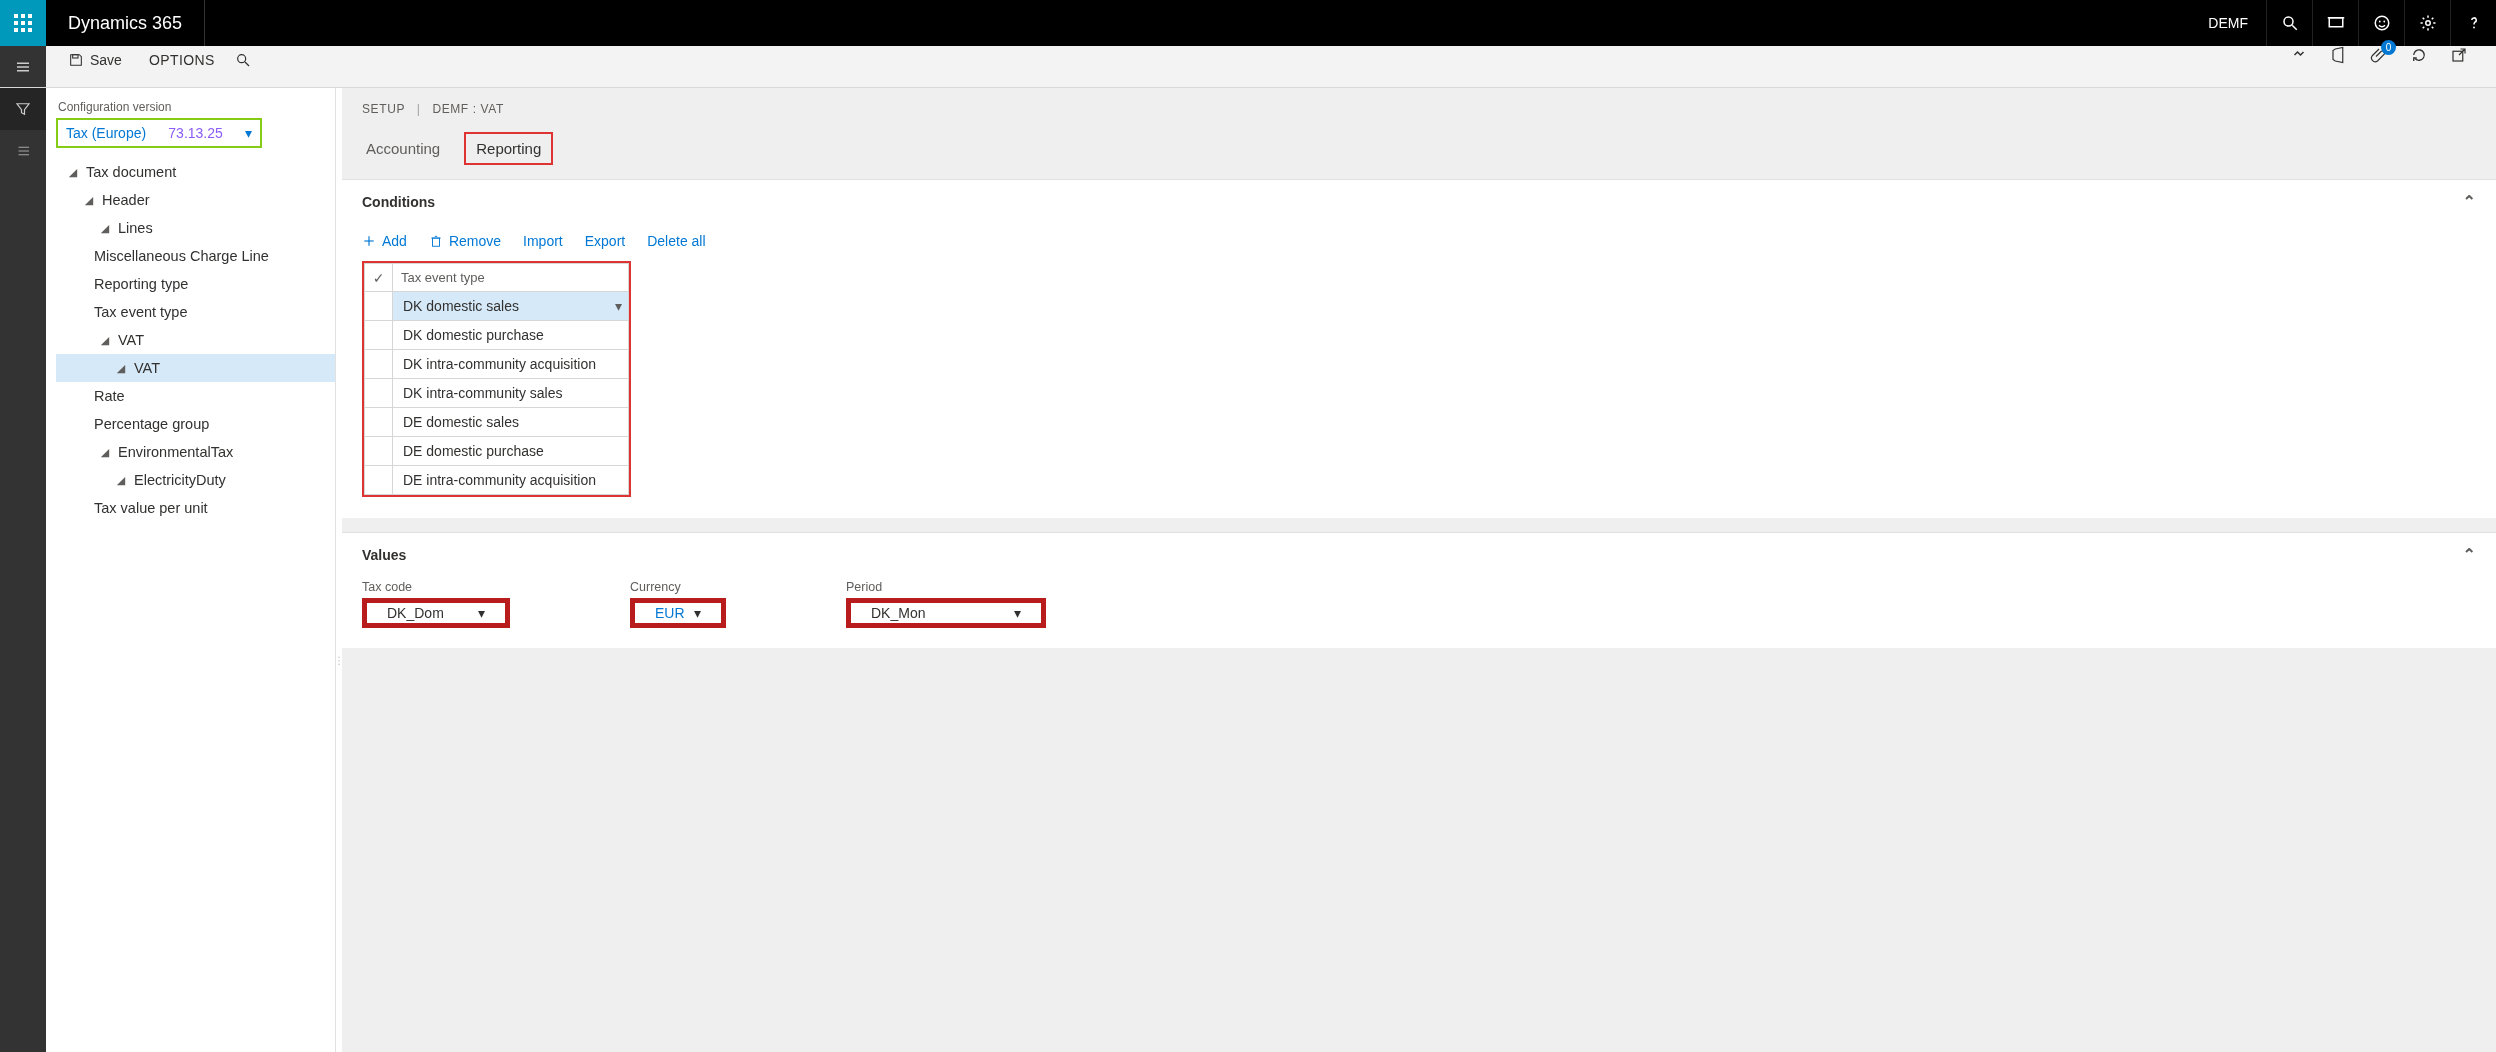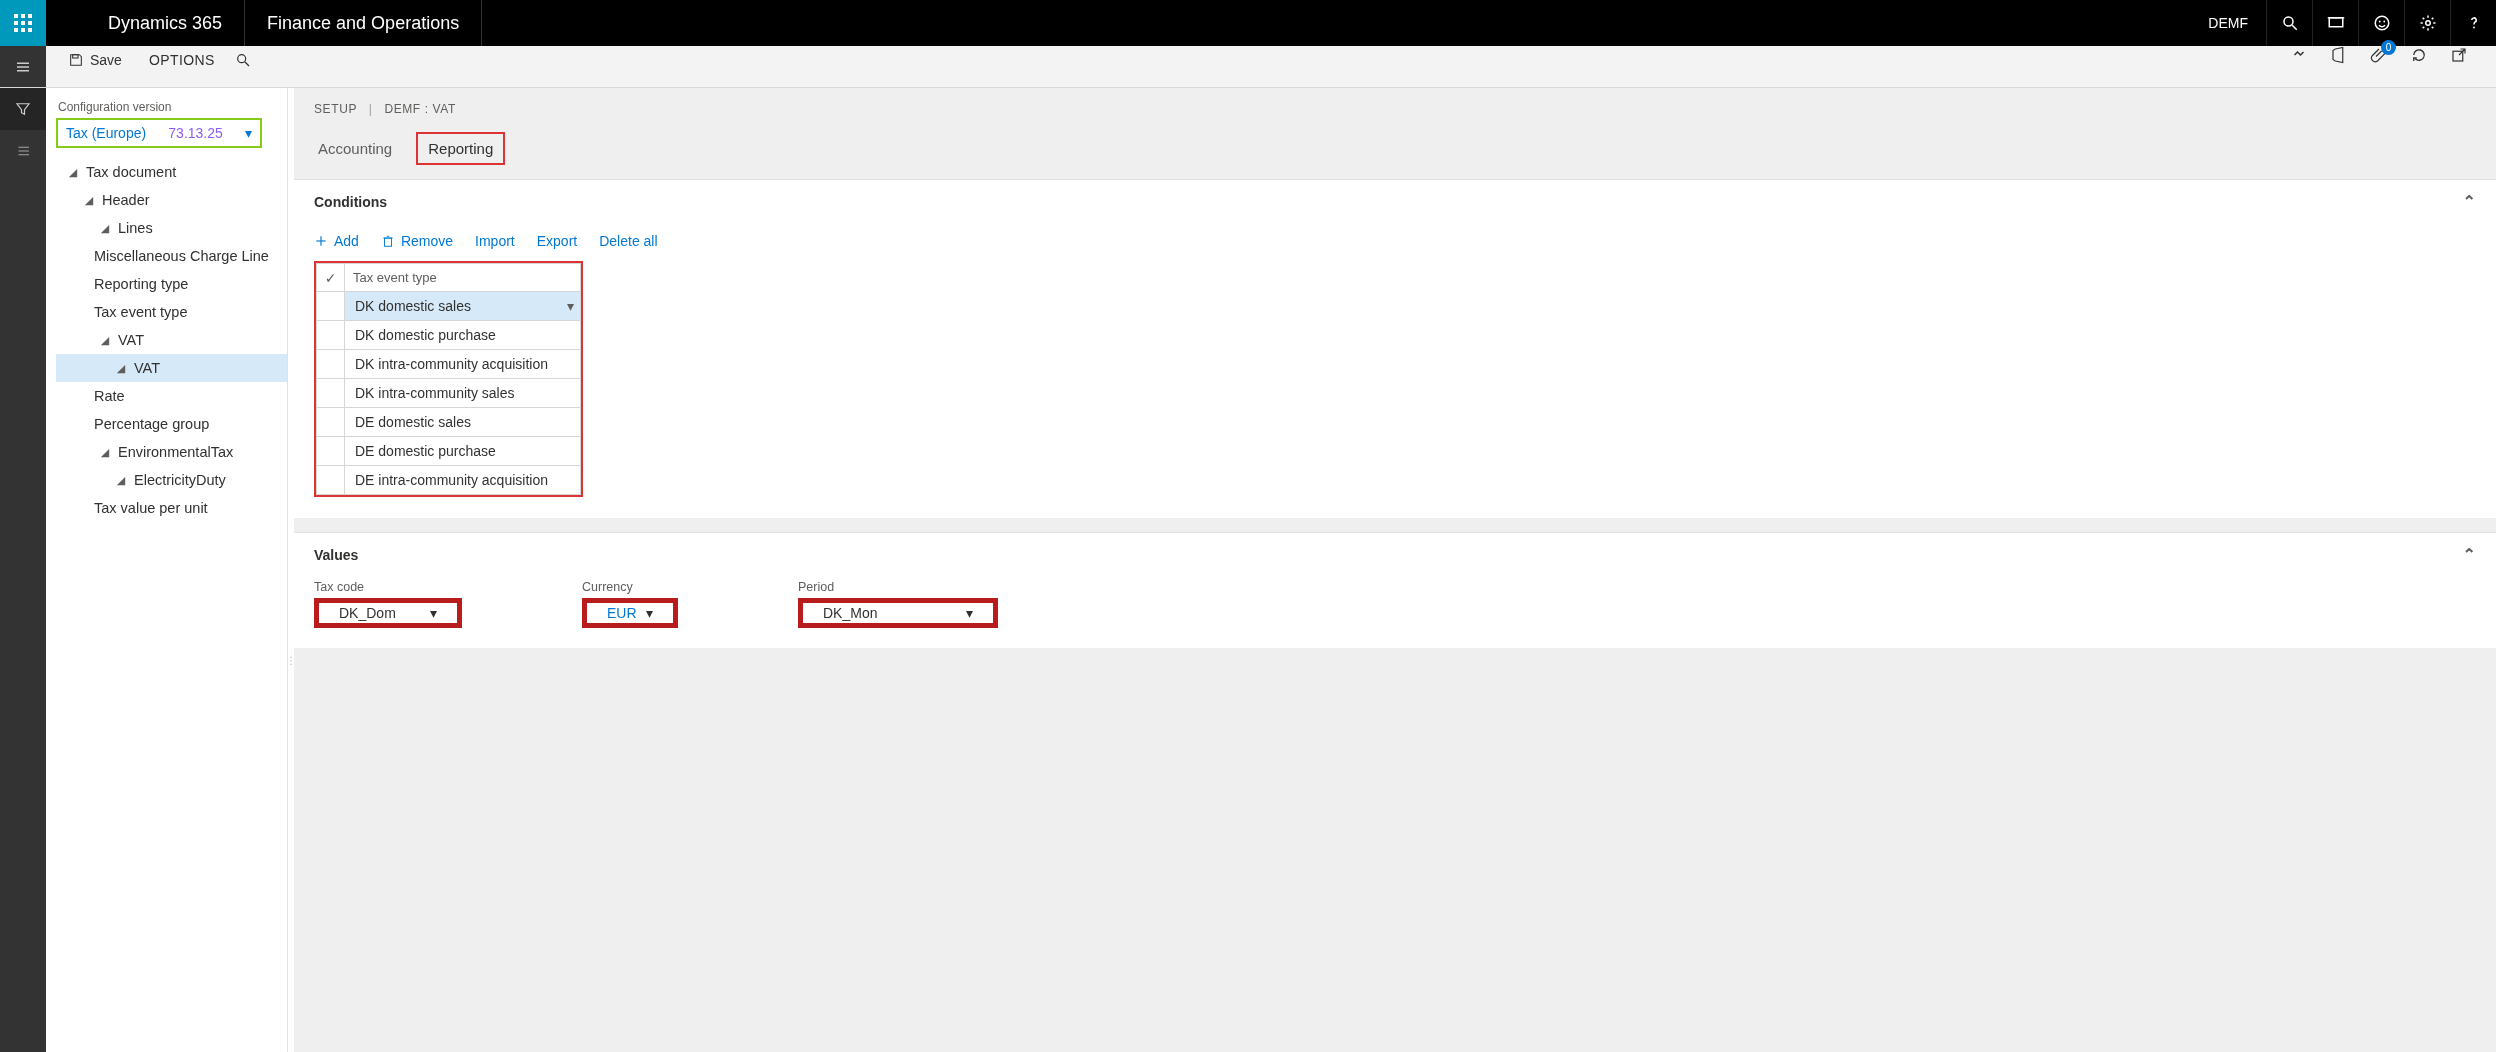--- a/index.html
+++ b/index.html
@@ -3,21 +3,21 @@
 <meta charset="utf-8">
 <style>
   * { box-sizing: border-box; margin: 0; padding: 0; }
   html, body { width: 100%; height: 100%; font-family: "Segoe UI", Arial, sans-serif; font-size: 14px; color: #323130; background: #fff; }
   body { display: flex; flex-direction: column; }
 
   
   .topbar { height: 46px; background: #000; color: #fff; display: flex; align-items: stretch; }
   .waffle { width: 46px; background: #0099bc; display: flex; align-items: center; justify-content: center; }
   .waffle svg { width: 18px; height: 18px; }
-  .top-brand { display: flex; align-items: center; padding: 0 22px; font-size: 18px; border-right: 1px solid #333; margin-left: 40px; }
+  .top-brand { display: flex; align-items: center; padding: 0 22px; font-size: 18px; border-right: 1px solid #333; }
   .top-module { display: flex; align-items: center; padding: 0 22px; font-size: 18px; border-right: 1px solid #333; }
   .top-spacer { flex: 1; }
   .top-company { display: flex; align-items: center; padding: 0 18px; font-size: 14px; }
   .top-icon { width: 46px; display: flex; align-items: center; justify-content: center; border-left: 1px solid #222; }
   .top-icon svg { width: 18px; height: 18px; fill: #fff; }
 
   
   .actionbar-row { display: flex; height: 42px; border-bottom: 1px solid #d8d8d8; }
   .left-rail { width: 46px; background: #333; display: flex; align-items: center; justify-content: center; }
   .left-rail svg { width: 18px; height: 18px; stroke: #ccc; fill: none; }
@@ -31,21 +31,21 @@
   .ab-badge { position: relative; }
   .ab-badge .bubble { position: absolute; top: -6px; right: -8px; background: #0078d4; color: #fff; border-radius: 50%; width: 15px; height: 15px; font-size: 10px; display: flex; align-items: center; justify-content: center; }
 
   
   .body { flex: 1; display: flex; min-height: 0; }
   .rail-col { width: 46px; background: #333; display: flex; flex-direction: column; }
   .rail-item { height: 42px; display: flex; align-items: center; justify-content: center; }
   .rail-item.active { background: #252525; }
   .rail-item svg { width: 18px; height: 18px; stroke: #ccc; fill: #ccc; }
 
-  .nav-pane { width: 242px; border-right: 1px solid #e1e1e1; padding: 10px 0 6px 10px; background: #fff; }
+  .nav-pane { width: 290px; border-right: 1px solid #e1e1e1; padding: 10px 0 6px 10px; background: #fff; }
   .nav-label { font-size: 12px; color: #605e5c; margin: 2px 0 4px 2px; }
   .nav-select { display: flex; align-items: center; justify-content: space-between; border: 2px solid #84cc16; height: 30px; padding: 0 8px; width: 206px; color: #0078d4; }
   .nav-select .nv-ver { color: #8b5cf6; }
   .nav-select .chev { }
 
   .tree { margin-top: 10px; font-size: 14.5px; }
   .tree-row { display: flex; align-items: center; height: 28px; padding-left: 8px; }
   .tree-row .tw { width: 14px; height: 14px; margin-right: 6px; display: inline-flex; align-items: center; justify-content: center; color: #605e5c; font-size: 11px; }
   .tree-row.leaf { padding-left: calc(var(--d,0)*16px + 38px); }
   .tree-row.selected { background: #d6e9f8; }
@@ -104,21 +104,20 @@
           <rect x="0" y="7" width="4" height="4"></rect>
           <rect x="7" y="7" width="4" height="4"></rect>
           <rect x="14" y="7" width="4" height="4"></rect>
           <rect x="0" y="14" width="4" height="4"></rect>
           <rect x="7" y="14" width="4" height="4"></rect>
           <rect x="14" y="14" width="4" height="4"></rect>
         </g>
       </svg>
   </div>
   <div class="top-brand">Dynamics 365</div>
-  <div class="top-module">Finance and Operations</div>
   <div class="top-spacer"></div>
   <div class="top-company">DEMF</div>
   <div class="top-icon">
       <svg viewBox="0 0 24 24">
         <circle cx="10" cy="10" r="6" fill="none" stroke="#fff" stroke-width="2"></circle>
         <line x1="15" y1="15" x2="21" y2="21" stroke="#fff" stroke-width="2"></line>
       </svg>
     </div>
   <div class="top-icon">
       <svg viewBox="0 0 24 24">

